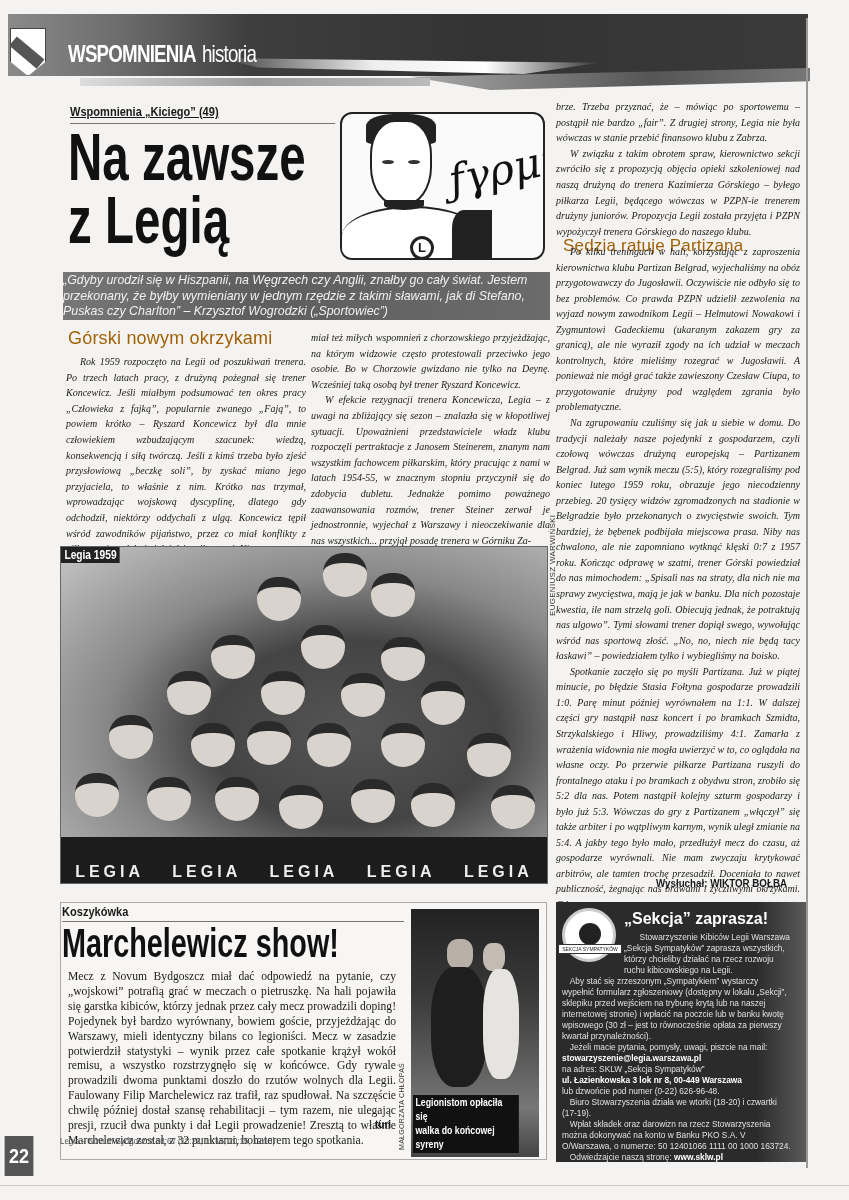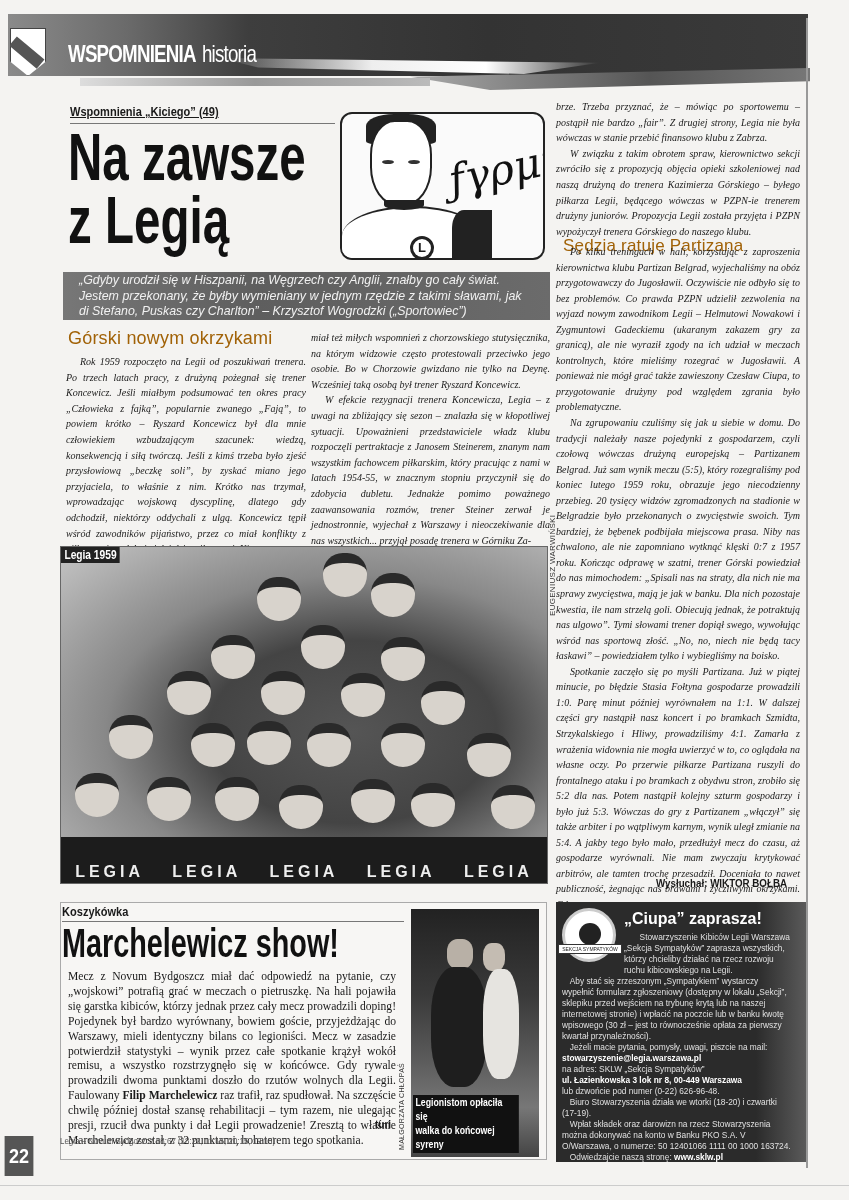--- a/index.html
+++ b/index.html
@@ -50,21 +50,21 @@
   .collar { position: absolute; left: 42px; top: 86px; width: 40px; height: 10px; background: #222; border-radius: 0 0 50% 50%; }
   .badge { position: absolute; left: 68px; top: 122px; width: 24px; height: 24px; border: 3px solid #222;
     border-radius: 50%; background: #fff; font-family: "Liberation Sans", sans-serif; font-weight: bold; font-size: 13px; text-align: center; line-height: 18px; }
   .signature { position: absolute; left: 106px; top: 30px; font-family: "DejaVu Serif", serif; font-style: italic;
     font-size: 42px; transform: rotate(-12deg); color: #111; }
 
   
   .quote { position: absolute; left: 63px; top: 272px; width: 487px; height: 48px;
     background: linear-gradient(90deg, #777, #5e5e5e 40%, #6b6b6b); color: #f1f1f1;
     font-family: "Liberation Sans", sans-serif; font-style: italic; font-size: 12.4px; line-height: 15.5px;
-    padding: 1px 16px; transform-origin: left; }
+    padding: 1px 0; transform-origin: left; }
 
   
   .team-photo { position: absolute; left: 60px; top: 546px; width: 488px; height: 338px;
     background: radial-gradient(ellipse at 60% 55%, #555 0%, #444 35%, #888 60%, #c6c6c6 100%); border: 1px solid #666; overflow: hidden; }
   .photo-label { position: absolute; left: 0; top: 0; background: #222; color: #fff; font-family: "Liberation Sans", sans-serif;
     font-weight: bold; font-size: 12px; padding: 1px 4px; transform: scaleX(0.85); transform-origin: left; }
   .player { position: absolute; width: 44px; height: 44px; border-radius: 45% 45% 50% 50%; background: #d8d3cc;
     border-top: 10px solid #2a2a2a; }
   .jersey-row { position: absolute; left: 0; width: 100%; height: 48px; background: #1c1c1c; }
   .jersey-text { position: absolute; bottom: 4px; left: 0; width: 100%; color: #eee; font-family: "Liberation Sans", sans-serif;
@@ -74,21 +74,21 @@
 
   
   .byline { position: absolute; left: 656px; top: 877px; font-family: "Liberation Sans", sans-serif; font-weight: bold;
     font-size: 11.5px; transform: scaleX(0.85); transform-origin: left; }
 
   
   .kosz-box { position: absolute; left: 60px; top: 902px; width: 487px; height: 258px; border: 1px solid #aaa; background: #f7f6f4; }
   .kosz-text { position: absolute; left: 86px; top: 970px; width: 310px; font-family: "Liberation Serif", serif;
     font-size: 11.6px; line-height: 14.9px; text-align: justify; font-style: normal; }
   .kosz-text p { text-indent: 0; }
-  .kosz-text b { font-weight: bold; margin-top: 31px; }
+  .kosz-text b { font-weight: normal; margin-top: 31px; }
   .kosz-result { position: absolute; left: 58px; top: 1133px; font-family: "Liberation Sans", sans-serif; font-size: 9px;
     color: #555; transform: scaleX(0.88); transform-origin: left; }
   .kosz-sig { position: absolute; left: 375px; top: 1119px; font-family: "Liberation Sans", sans-serif; font-weight: bold; font-size: 10px; }
   .bball-photo { position: absolute; left: 411px; top: 909px; width: 128px; height: 248px;
     background: linear-gradient(180deg, #222 0%, #3a3a3a 35%, #5a5a5a 60%, #777 80%, #444 100%); overflow: hidden; }
   .bball-player { position: absolute; border-radius: 40%; }
   .bball-caption { position: absolute; left: 2px; bottom: 4px; background: #111; color: #fff; font-family: "Liberation Sans", sans-serif;
     font-weight: bold; font-size: 10.4px; line-height: 14px; padding: 1px 3px; transform: scaleX(0.84); transform-origin: left; }
 
   
@@ -146,21 +146,21 @@
 </div>
 
 <div class="quote">„Gdyby urodził się w Hiszpanii, na Węgrzech czy Anglii, znałby go cały świat. Jestem przekonany, że byłby wymieniany w jednym rzędzie z takimi sławami, jak di Stefano, Puskas czy Charlton” – Krzysztof Wogrodzki („Sportowiec”)</div>
 
 <div class="subhead" style="left:68px; top:328px;">Górski nowym okrzykami</div>
 <div class="col" style="left:66px; top:354px; width:240px;">
   <p>Rok 1959 rozpoczęto na Legii od poszukiwań trenera. Po trzech latach pracy, z drużyną pożegnał się trener Koncewicz. Jeśli miałbym podsumować ten okres pracy „Człowieka z fajką”, popularnie zwanego „Fają”, to powiem krótko – Ryszard Koncewicz był dla mnie człowiekiem wzbudzającym szacunek: wiedzą, konsekwencją i siłą twórczą. Jeśli z kimś trzeba było zjeść przysłowiową „beczkę soli”, by zyskać miano jego przyjaciela, to właśnie z nim. Krótko nas trzymał, wprowadzając wojskową dyscyplinę, dlatego gdy odchodził, niektórzy oddychali z ulgą. Koncewicz tępił wśród zawodników pijaństwo, przez co miał konflikty z piłkarzami, podobnie jak i dziennikarzami. Nie</p>
 </div>
 
 <div class="col" style="left:311px; top:330px; width:239px;">
-  <p class="noindent">miał też miłych wspomnień z chorzowskiego stutysięcznika, na którym widzowie często protestowali przeciwko jego osobie. Bo w Chorzowie gwizdano nie tylko na Deynę. Wcześniej taką osobą był trener Ryszard Koncewicz.</p>
+  <p class="noindent">miał też miłych wspomnień z chorzowskiego przyjeżdżając, na którym widzowie często protestowali przeciwko jego osobie. Bo w Chorzowie gwizdano nie tylko na Deynę. Wcześniej taką osobą był trener Ryszard Koncewicz.</p>
   <p>W efekcie rezygnacji trenera Koncewicza, Legia – z uwagi na zbliżający się sezon – znalazła się w kłopotliwej sytuacji. Upoważnieni przedstawiciele władz klubu rozpoczęli pertraktacje z Janosem Steinerem, znanym nam wszystkim fachowcem piłkarskim, który pracując z nami w latach 1954-55, w znacznym stopniu przyczynił się do zdobycia dubletu. Jednakże pomimo poważnego zaawansowania rozmów, trener Steiner zerwał je jednostronnie, wyjechał z Warszawy i nieoczekiwanie dla nas wszystkich... przyjął posadę trenera w Górniku Za-</p>
 </div>
 
 <div class="col" style="left:556px; top:99px; width:244px;">
   <p class="noindent">brze. Trzeba przyznać, że – mówiąc po sportowemu – postąpił nie bardzo „fair”. Z drugiej strony, Legia nie była wówczas w stanie przebić finansowo klubu z Zabrza.</p>
   <p>W związku z takim obrotem spraw, kierownictwo sekcji zwróciło się z propozycją objęcia opieki szkoleniowej nad naszą drużyną do trenera Kazimierza Górskiego – byłego piłkarza Legii, będącego wówczas w PZPN-ie trenerem drużyny juniorów. Propozycja Legii została przyjęta i PZPN wypożyczył trenera Górskiego do naszego klubu.</p>
 </div>
 <div class="subhead" style="left:563px; top:236px; font-size:17px;">Sędzia ratuje Partizana</div>
 <div class="col" style="left:556px; top:244px; width:244px; line-height:15.55px;">
   <p>Po kilku treningach w hali, korzystając z zaproszenia kierownictwa klubu Partizan Belgrad, wyjechaliśmy na obóz przygotowawczy do Jugosławii. Oczywiście nie odbyło się to bez problemów. Co prawda PZPN udzielił zezwolenia na wyjazd nowym zawodnikom Legii – Helmutowi Nowakowi i Zygmuntowi Gadeckiemu (ukaranym zakazem gry za granicą), ale nie wyraził zgody na ich udział w meczach kontrolnych, które mieliśmy rozegrać w Jugosławii. A ponieważ nie mógł grać także zawieszony Czesław Ciupa, to przygotowanie drużyny pod względem zgrania było problematyczne.</p>
@@ -224,21 +224,21 @@
   <div class="bball-player" style="left:72px; top:60px; width:36px; height:110px; background:#e6e4e0;"></div>
   <div class="bball-caption">
     <div>Legionistom opłaciła się</div>
     <div>walka do końcowej syreny</div>
   </div>
 </div>
 
 <div class="sekcja">
   <div class="sekcja-logo"></div>
   <div class="sekcja-ribbon">SEKCJA SYMPATYKÓW</div>
-  <div class="sekcja-title">„Ciupa” zaprasza!</div>
+  <div class="sekcja-title">„Sekcja” zaprasza!</div>
   <div class="sekcja-body">
     <p class="first">Stowarzyszenie Kibiców Legii Warszawa „Sekcja Sympatyków” zaprasza wszystkich, którzy chcieliby działać na rzecz rozwoju ruchu kibicowskiego na Legii.</p>
     <p>Aby stać się zrzeszonym „Sympatykiem” wystarczy wypełnić formularz zgłoszeniowy (dostępny w lokalu „Sekcji”, sklepiku przed wejściem na trybunę krytą lub na naszej internetowej stronie) i wpłacić na poczcie lub w banku kwotę wpisowego (30 zł – jest to równocześnie opłata za pierwszy kwartał przynależności).</p>
     <p>
       <span>Jeżeli macie pytania, pomysły, uwagi, piszcie na mail:</span><br>
       <b>stowarzyszenie@legia.warszawa.pl</b><br>
       <span>na adres: SKLW „Sekcja Sympatyków”</span><br>
       <b>ul. Łazienkowska 3 lok nr 8, 00-449 Warszawa</b><br>
       <span>lub dzwońcie pod numer (0-22) 626-96-48.</span>
     </p>

